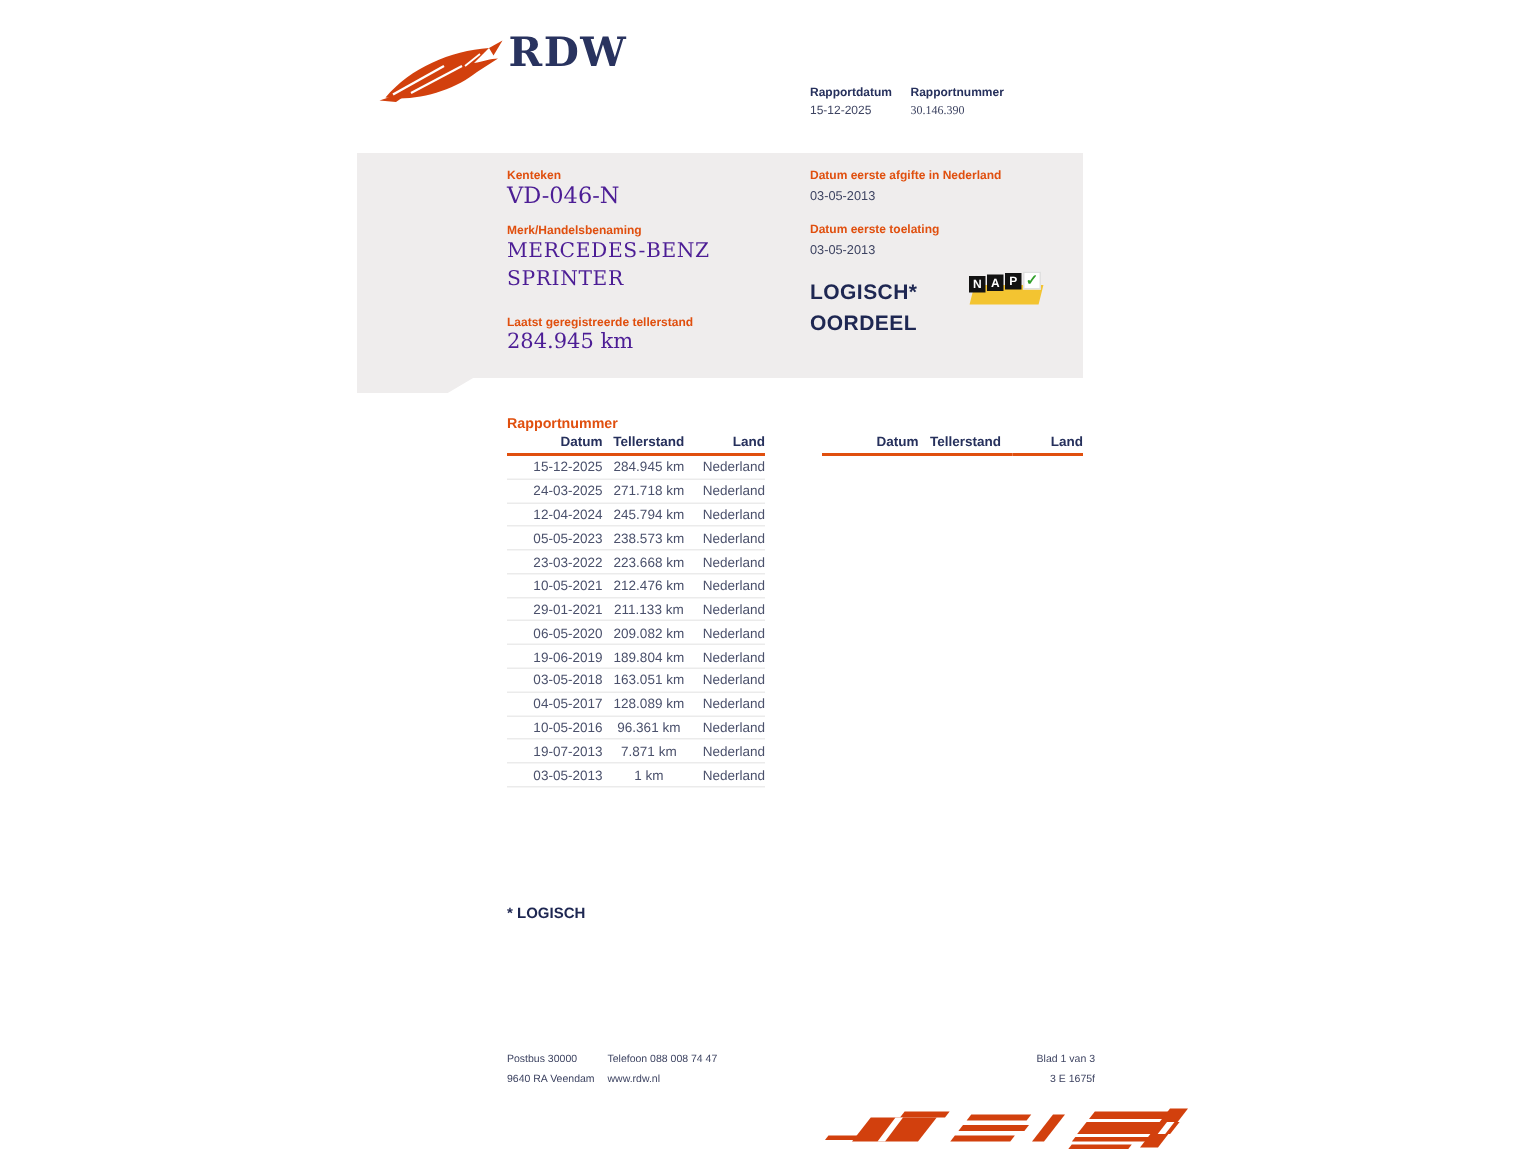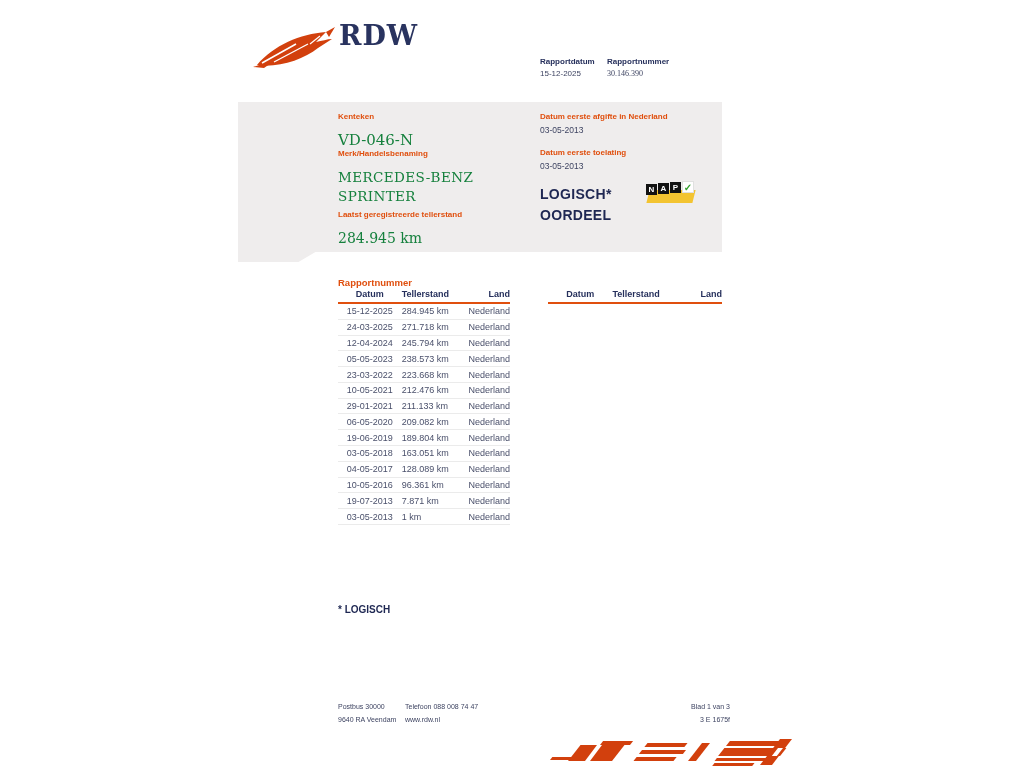--- a/index.html
+++ b/index.html
@@ -13,21 +13,21 @@
                 font-weight:600; font-size:27px; color:#29335F; letter-spacing:1px; }
   .doc-title  { left:540px; top:24px; font-family:"DejaVu Serif", serif;
                 font-weight:700; font-size:17.5px; color:#E04F0E; }
   .meta-label { font-size:8px; font-weight:700; color:#26305C; }
   .meta-value { font-size:8px; color:#3E4462; }
 
   
   .veh-box { left:238px; top:102px; width:484px; height:160px; background:#EFEDED;
              clip-path:polygon(0 0,100% 0,100% 93.75%,16% 93.75%,12.5% 100%,0 100%); }
   .box-label { font-size:8px; font-weight:700; color:#E04F0E; }
-  .box-serif { font-family:"DejaVu Serif", serif; color:#15803d;margin-top:10px; }
+  .box-serif { font-family:"DejaVu Serif", serif; color:#4c1d95; }
   .kenteken  { font-size:15px; }
   .merkline  { font-size:13.5px; letter-spacing:0.4px; line-height:19.5px; }
   .teller    { font-size:14px; }
   .box-date  { font-size:8.5px; color:#3E4462; }
   .oordeel   { font-size:14px; font-weight:700; color:#1E2752; line-height:21px; letter-spacing:0.3px; }
 
   
   .nap { left:408px; top:82px; width:52px; height:24px; }
   .nap-yellow { position:absolute; left:2px; top:6px; width:46px; height:13px;
                 background:#F3C431; transform:skewX(-14deg); }
@@ -41,22 +41,22 @@
                text-align:center; line-height:12px; margin-top:-3px; vertical-align:top;
                border:1px solid #e0e0e0; }
 
   
   .tbl-heading { left:338px; top:277px; font-size:9.5px; font-weight:700; color:#E04F0E; }
   table.meter { border-collapse:collapse; table-layout:fixed; }
   table.meter th { font-size:9px; font-weight:700; color:#26305C; padding:0 0 3px 0;
                    border-bottom:2px solid #E04F0E; }
   table.meter td { font-size:9px; color:#4A506B; padding:2.4px 0;
                    border-bottom:1px solid #EBEBEB; }
-  table.meter th:nth-child(1), table.meter td:nth-child(1) { text-align:center;  width:37%; }
-  table.meter th:nth-child(2), table.meter td:nth-child(2) { text-align:left; width:36%; }
+  table.meter th:nth-child(1), table.meter td:nth-child(1) { text-align:right;  width:37%; }
+  table.meter th:nth-child(2), table.meter td:nth-child(2) { text-align:center; width:36%; }
   table.meter th:nth-child(3), table.meter td:nth-child(3) { text-align:right; width:27%; }
   .tbl-left  { left:338px; top:289px; width:172px; }
   .tbl-right { left:548px; top:289px; width:174px; }
 
   
   .fn-heading { left:338px; top:604px; font-size:10px; font-weight:700; color:#1E2752; }
   .fn-text { left:338px; top:621px; width:398px; font-size:8.5px; color:#E04F0E; line-height:13px; }
 
   
   .ft { font-size:7px; color:#3E4462; line-height:13px; }

